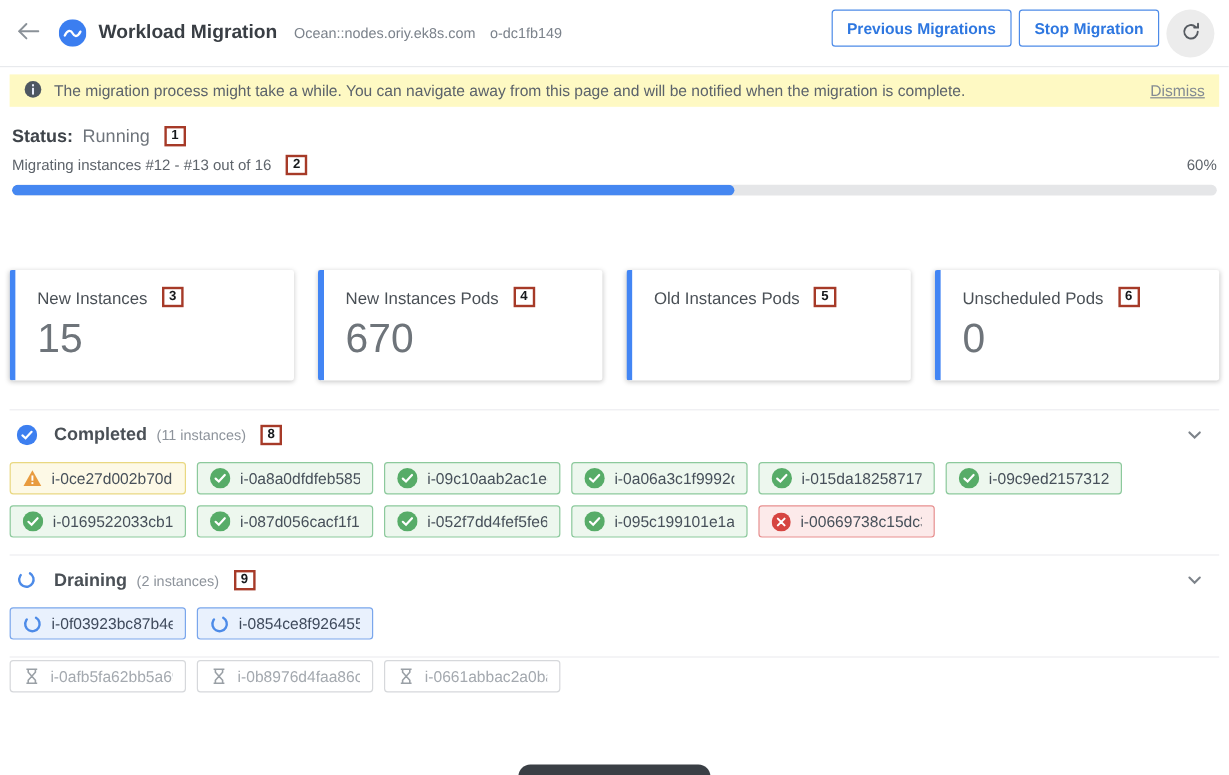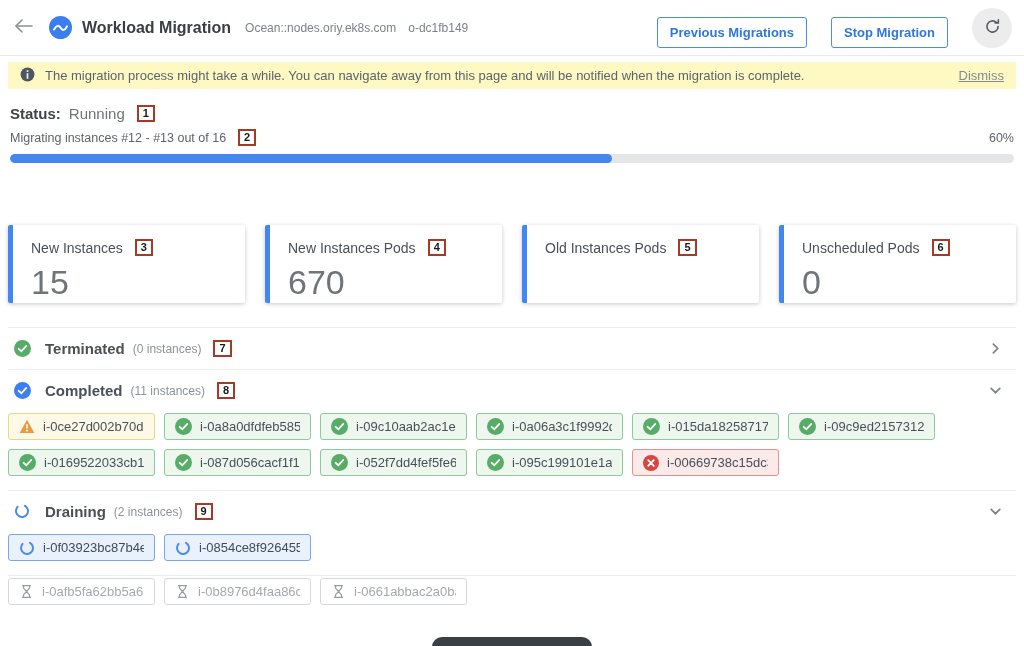--- a/index.html
+++ b/index.html
@@ -9,21 +9,21 @@
     font-family:"Liberation Sans", sans-serif; color:#3f444a;
   }
   
   .header { display:flex; align-items:center; height:56px; padding:0 12px 0 14px;
             border-bottom:1px solid #e8eaed; }
   .back-btn { background:none; border:none; cursor:pointer; margin-right:16px; display:flex; }
   .logo { width:23px; height:23px; border-radius:50%; margin-right:10px; flex:0 0 auto; }
   .title { font-size:16px; font-weight:bold; color:#393e44; margin-right:14px; white-space:nowrap; }
   .subtitle { font-size:12px; color:#7b828b; white-space:nowrap; }
   .subtitle .res-id { margin-left:12px; }
-  .header-actions { margin-left:auto; display:flex; align-items:flex-end; gap:24px;padding-left:36px; }
+  .header-actions { margin-left:auto; display:flex; align-items:flex-start; gap:6px;padding-left:36px; }
   .btn-outline { border:1px solid #4d8be8; color:#2e77e0; background:#fff; font-weight:bold;
                  font-size:13px; padding:7px 12px; border-radius:3px; cursor:pointer;
                  font-family:"Liberation Sans", sans-serif; white-space:nowrap; }
   .refresh-btn { width:40px; height:40px; border-radius:50%; background:#ececec; border:none;
                  display:flex; align-items:center; justify-content:center; cursor:pointer; }
   
   .banner { margin:6px 8px 0; background:#fef9c3; height:27px; display:flex; align-items:center;
             padding:0 12px; font-size:13px; color:#5c636b; gap:10px; }
   .banner .dismiss { margin-left:auto; color:#848b93; text-decoration:underline; font-size:13px;
                      background:none; border:none; cursor:pointer; font-family:"Liberation Sans", sans-serif; }
@@ -35,21 +35,21 @@
   .mark { display:inline-flex; align-items:center; justify-content:center; min-width:14px;
           height:17px; padding:0 4px; border:2px solid #a63a28; background:#fff; color:#16191c;
           font-size:11px; font-weight:bold; margin-left:12px; line-height:1; flex:0 0 auto; }
   .progress-meta { display:flex; justify-content:space-between; align-items:center; margin-top:7px;
                    font-size:12.5px; color:#5e646b; }
   .progress-track { margin-top:8px; height:9px; background:#e5e6e8; border-radius:5px; overflow:hidden; }
   .progress-fill { height:100%; background:#4587f1; border-radius:5px; }
   
   .cards { display:flex; gap:20px; margin:62px 8px 0; }
   .card { flex:1; border-left:5px solid #4285f4; background:#fff;
-          box-shadow:0 1px 4px rgba(0,0,0,.22); border-radius:2px; padding:14px 18px 1px; }
+          box-shadow:0 1px 4px rgba(0,0,0,.22); border-radius:2px; padding:14px 18px 15px; }
   .card-label-row { display:flex; align-items:center; font-size:14px; color:#4a5056; }
   .card-value { font-size:34px; color:#6e747a; margin-top:7px; }
   
   .sections { margin:24px 8px 0; }
   .section { border-top:1px solid #ededf0; }
   .section-header { display:flex; align-items:center; height:41px; cursor:pointer; }
   .s-icon { width:17px; height:17px; margin:0 14px 0 6px; display:flex; flex:0 0 auto; }
   .s-title { font-weight:bold; font-size:15px; color:#4a5056; }
   .s-count { font-size:12px; color:#8d939b; margin-left:8px; }
   .chev { margin-left:auto; margin-right:14px; display:flex; }
@@ -160,38 +160,20 @@
   <div class="card">
     <div class="card-label-row">
       <span class="card-label">Unscheduled Pods</span>
       <span class="mark">6</span>
     </div>
     <div class="card-value">0</div>
   </div>
 </div>
 
 <div class="sections" id="sections">
-  <div class="section">
-    <div class="section-header">
-      <span class="s-icon">
-          <svg width="17" height="17" viewBox="0 0 16 16">
-            <circle cx="8" cy="8" r="8" fill="#57ac68"></circle>
-            <path d="M4.4 8.3 6.9 10.6 11.6 5.5" stroke="#fff" stroke-width="1.7" fill="none" stroke-linecap="round"></path>
-          </svg>
-        </span>
-      <span class="s-title">Terminated</span>
-      <span class="s-count">(0 instances)</span>
-      <span class="mark">7</span>
-      <span class="chev">
-          <svg width="13" height="13" viewBox="0 0 12 12" fill="none" stroke="#7d838a" stroke-width="1.6" stroke-linecap="round">
-            <path d="M4 2l4 4-4 4"></path>
-          </svg>
-        </span>
-    </div>
-  </div>
 
   <div class="section">
     <div class="section-header">
       <span class="s-icon">
           <svg width="17" height="17" viewBox="0 0 16 16">
             <circle cx="8" cy="8" r="8" fill="#3d7ff0"></circle>
             <path d="M4.4 8.3 6.9 10.6 11.6 5.5" stroke="#fff" stroke-width="1.7" fill="none" stroke-linecap="round"></path>
           </svg>
         </span>
       <span class="s-title">Completed</span>

